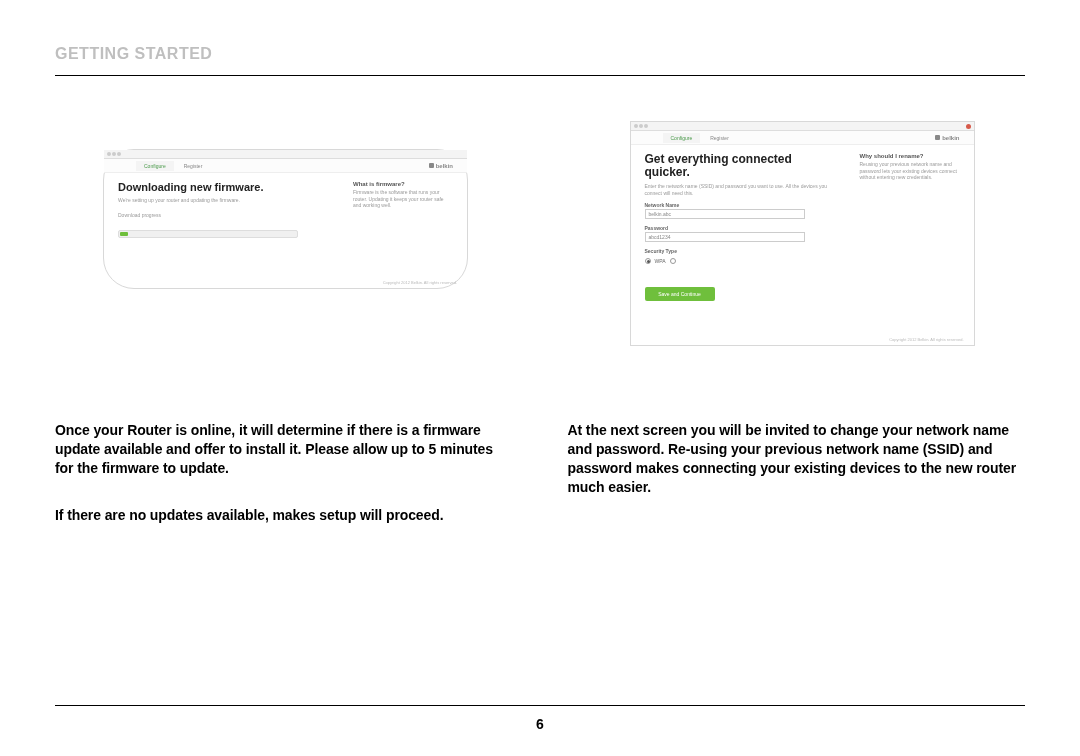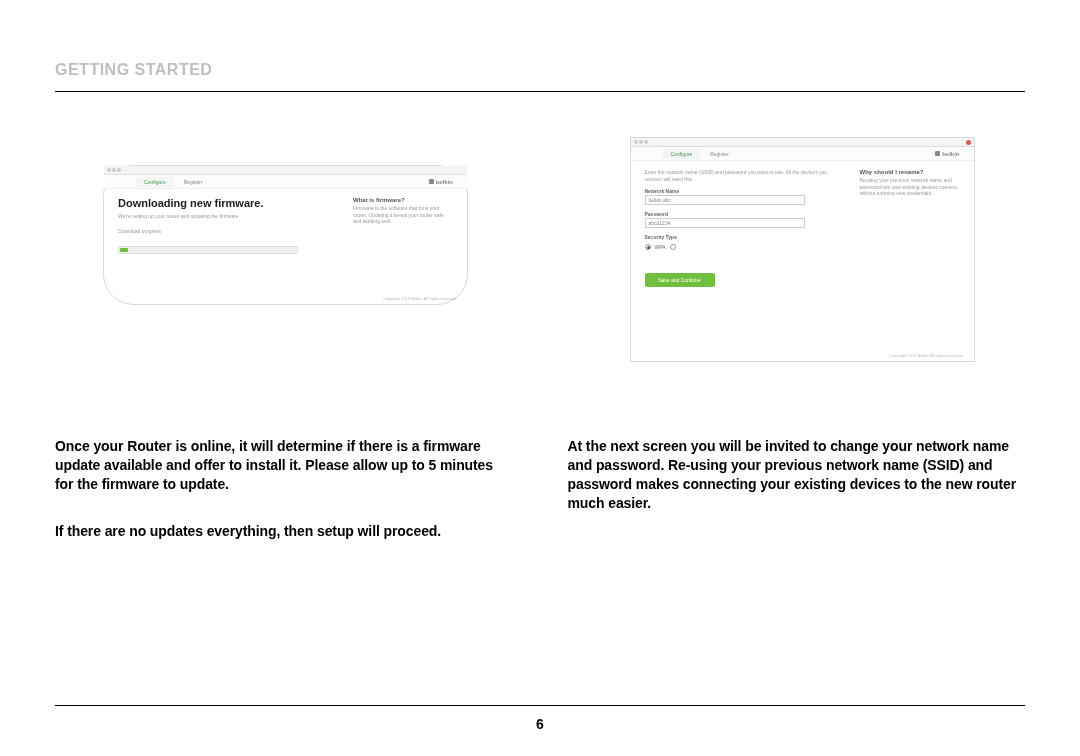--- a/index.html
+++ b/index.html
@@ -5,21 +5,21 @@
   * { box-sizing: border-box; margin: 0; padding: 0; }
   body {
     width: 1080px;
     height: 756px;
     background: #fff;
     font-family: Arial, Helvetica, sans-serif;
     position: relative;
     color: #000;
   }
   .page {
-    padding: 61px 55px 0 55px;
+    padding: 45px 55px 0 55px;
   }
   .section-title {
     font-size: 16px;
     font-weight: bold;
     letter-spacing: 0.5px;
     color: #bfbfbf;
     margin-bottom: 12px;
   }
   .hr-top {
     border: none;
@@ -150,21 +150,21 @@
             <div class="shot-side">
               <div class="side-h">What is firmware?</div>
               <div class="tiny">Firmware is the software that runs your router. Updating it keeps your router safe and working well.</div>
             </div>
           </div>
           <div class="shot-footer">Copyright 2012 Belkin. All rights reserved.</div>
         </div>
       </div>
       <div class="text-block">
         <p class="para">Once your Router is online, it will determine if there is a firmware update available and offer to install it. Please allow up to 5 minutes for the firmware to update.</p>
-        <p class="para">If there are no updates everything, then setup will proceed.</p>
+        <p class="para">If there are no updates available, makes setup will proceed.</p>
       </div>
     </div>
 
     <div class="col">
       <div class="thumb-wrap-right">
         <div class="shot shot-right">
           <span class="close-dot"></span>
           <div class="browser-bar">
             <span class="dots"><span></span><span></span><span></span></span>
           </div>
@@ -174,20 +174,21 @@
               <div class="tab active">Configure</div>
               <div class="tab">Register</div>
             </div>
             <div class="brand">
                 <span class="brand-mark"></span>
                 <span>belkin</span>
               </div>
           </div>
           <div class="shot-body">
             <div class="shot-main">
+              <div class="shot-h1">Get everything connected quicker.</div>
               <div class="tiny">Enter the network name (SSID) and password you want to use. All the devices you connect will need this.</div>
 
               <div class="field-label">Network Name</div>
               <div class="field-input">belkin.abc</div>
 
               <div class="field-label">Password</div>
               <div class="field-input">abcd1234</div>
 
               <div class="field-label">Security Type</div>
               <div class="radio-row">

